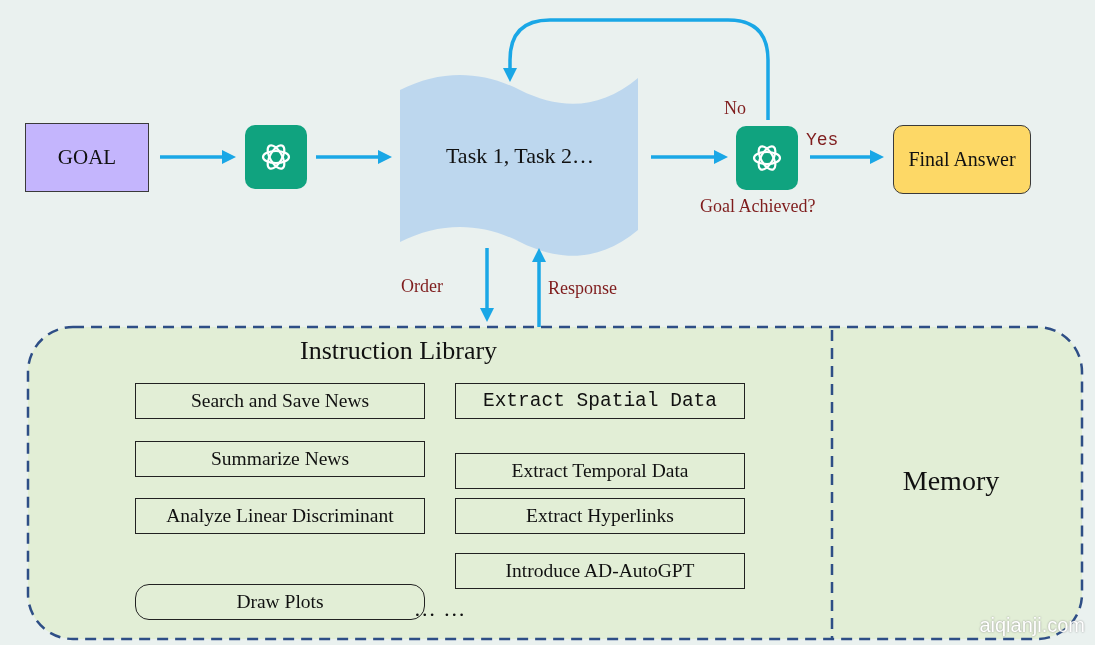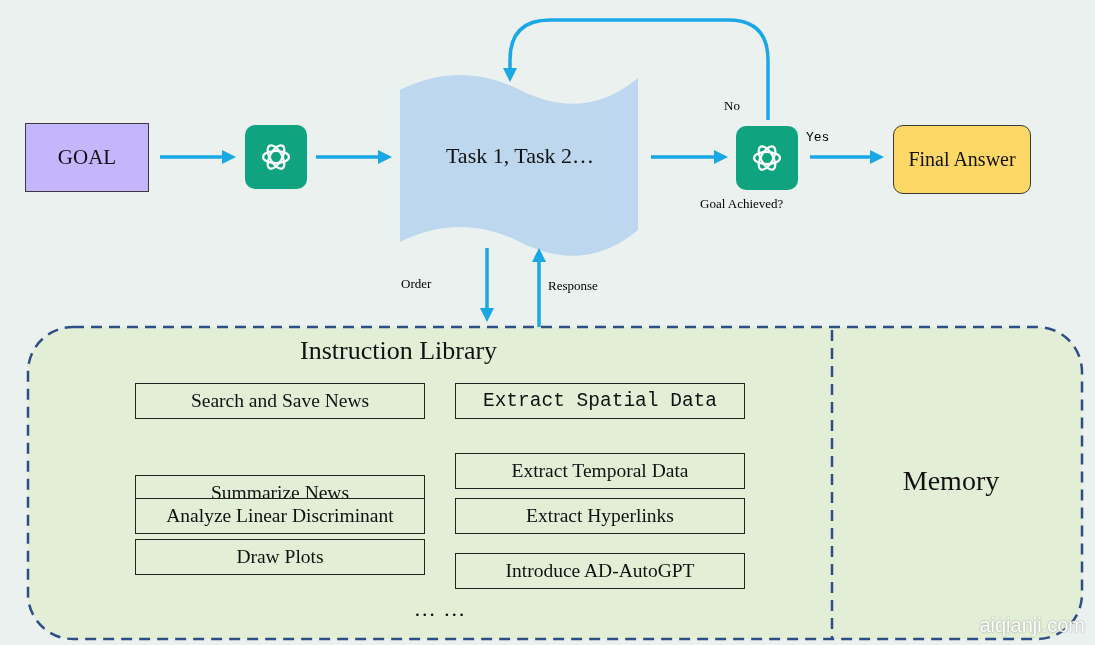--- a/index.html
+++ b/index.html
@@ -22,21 +22,21 @@
     width: 62px; height: 64px; background: #10a37f; border-radius: 10px;
     display: flex; align-items: center; justify-content: center;
   }
   .task-label { left: 405px; top: 143px; width: 230px; text-align: center; font-size: 22px; color: #111; }
   .final-box {
     left: 893px; top: 125px; width: 138px; height: 69px;
     background: #fdd866; border: 1.5px solid #3a3a3a; border-radius: 10px;
     display: flex; align-items: center; justify-content: center;
     font-size: 20px; color: #111; box-sizing: border-box;
   }
-  .lbl { font-size: 13px; color: #000000; white-space: nowrap; }
+  .lbl { font-size: 18px; color: #7f1d1d; white-space: nowrap; }
 
   .lib-title { left: 300px; top: 336px; width: 296px; text-align: left; font-size: 26px; color: #111; }
   .inst {
     width: 290px; height: 36px; border: 1.5px solid #222; background: #e2eed6;
     box-sizing: border-box; display: flex; align-items: center; justify-content: center;
     font-size: 19.5px; color: #111; white-space: nowrap;
   }
   .ellipsis { left: 390px; top: 596px; width: 100px; text-align: center; font-size: 22px; color: #111; letter-spacing: 1px; }
   .memory-label { left: 835px; top: 465px; width: 232px; text-align: center; font-size: 28px; color: #111; }
   .watermark { right: 10px; bottom: 8px; font-family: "Liberation Sans", "DejaVu Sans", sans-serif; font-size: 20px; color: #ffffff; text-shadow: 0 0 2px #888; }
@@ -101,23 +101,23 @@
 <div class="abs lbl" style="left:806px; top:130px;font-family:Liberation Mono, monospace;">Yes</div>
 <div class="abs lbl" style="left:700px; top:196px;">Goal Achieved?</div>
 
 <div class="abs final-box">
   <span>Final Answer</span>
 </div>
 
 <div class="abs lib-title">Instruction Library</div>
 
 <div class="abs inst" style="left:135px; top:383px;">Search and Save News</div>
-<div class="abs inst" style="left:135px; top:441px;margin-top:34px;">Summarize News</div>
+<div class="abs inst" style="left:135px; top:441px;">Summarize News</div>
 <div class="abs inst" style="left:135px; top:498px;">Analyze Linear Discriminant</div>
-<div class="abs inst" style="left:135px; top:539px;">Draw Plots</div>
+<div class="abs inst" style="left:135px; top:584px;border-radius:14px;">Draw Plots</div>
 
 <div class="abs inst" style="left:455px; top:383px;font-family:Liberation Mono, monospace;">Extract Spatial Data</div>
 <div class="abs inst" style="left:455px; top:441px;margin-top:12px;">Extract Temporal Data</div>
 <div class="abs inst" style="left:455px; top:498px;">Extract Hyperlinks</div>
 <div class="abs inst" style="left:455px; top:553px;">Introduce AD-AutoGPT</div>
 
 <div class="abs ellipsis">… …</div>
 
 <div class="abs memory-label">Memory</div>
 

